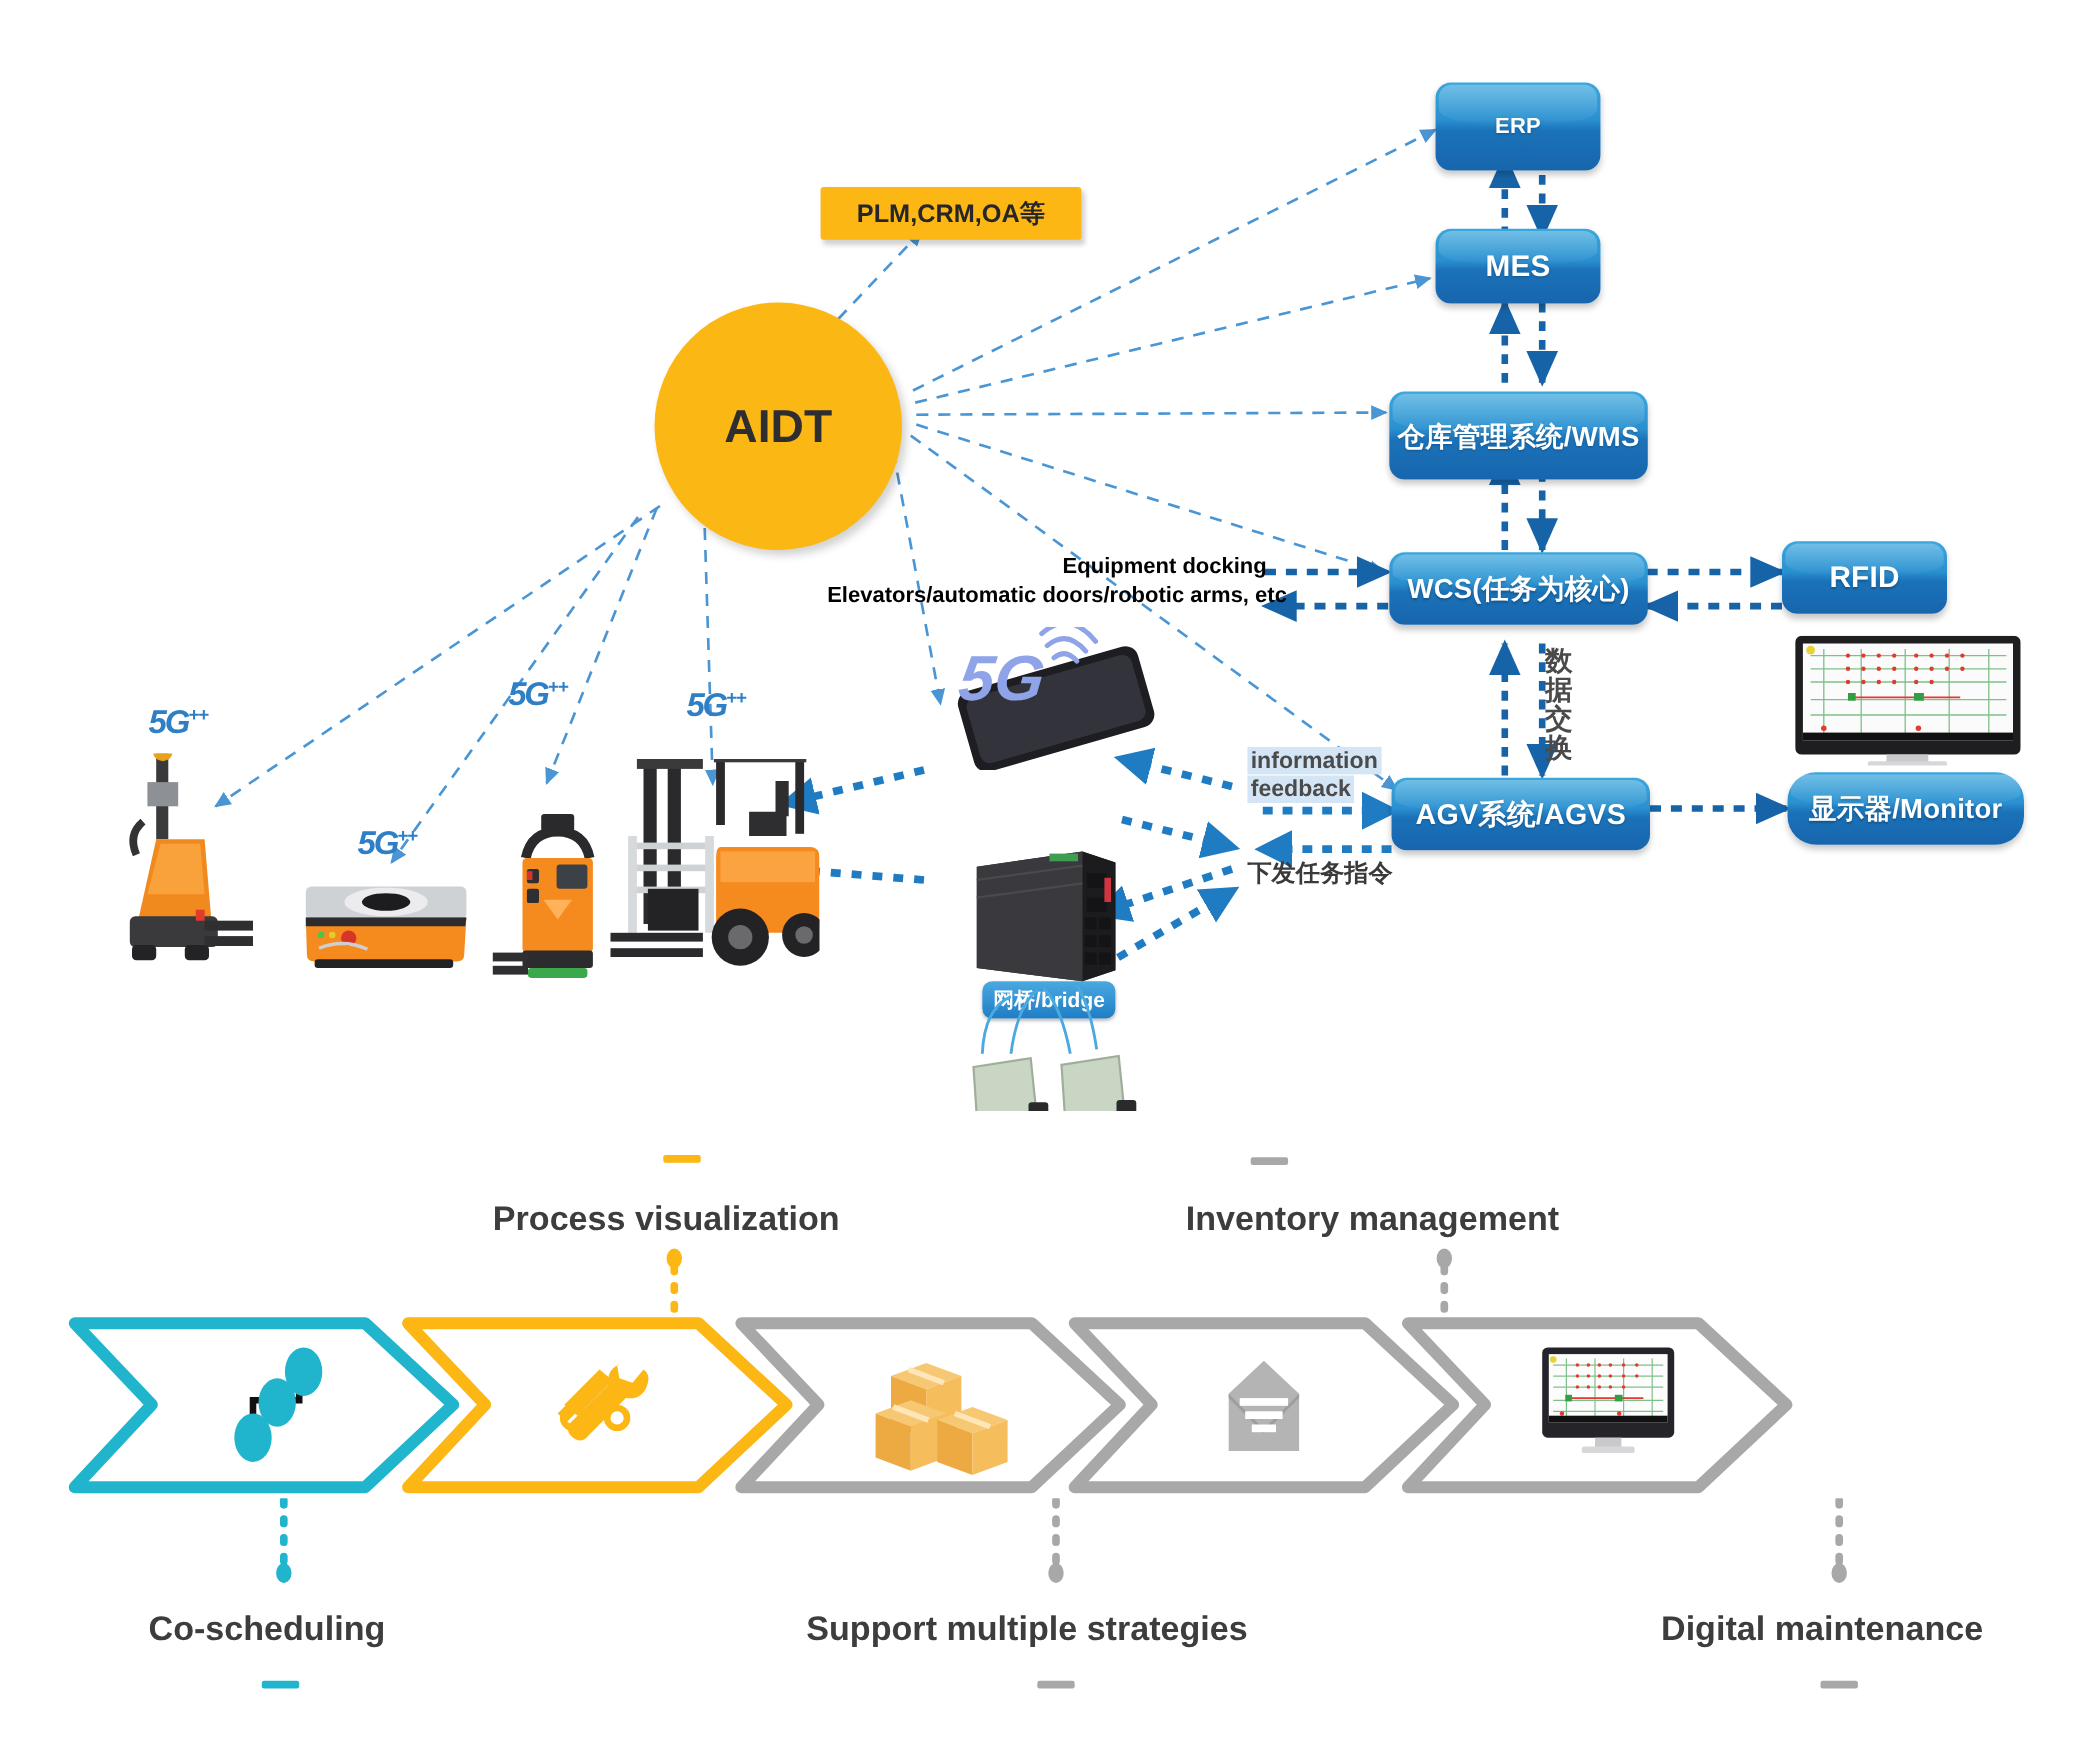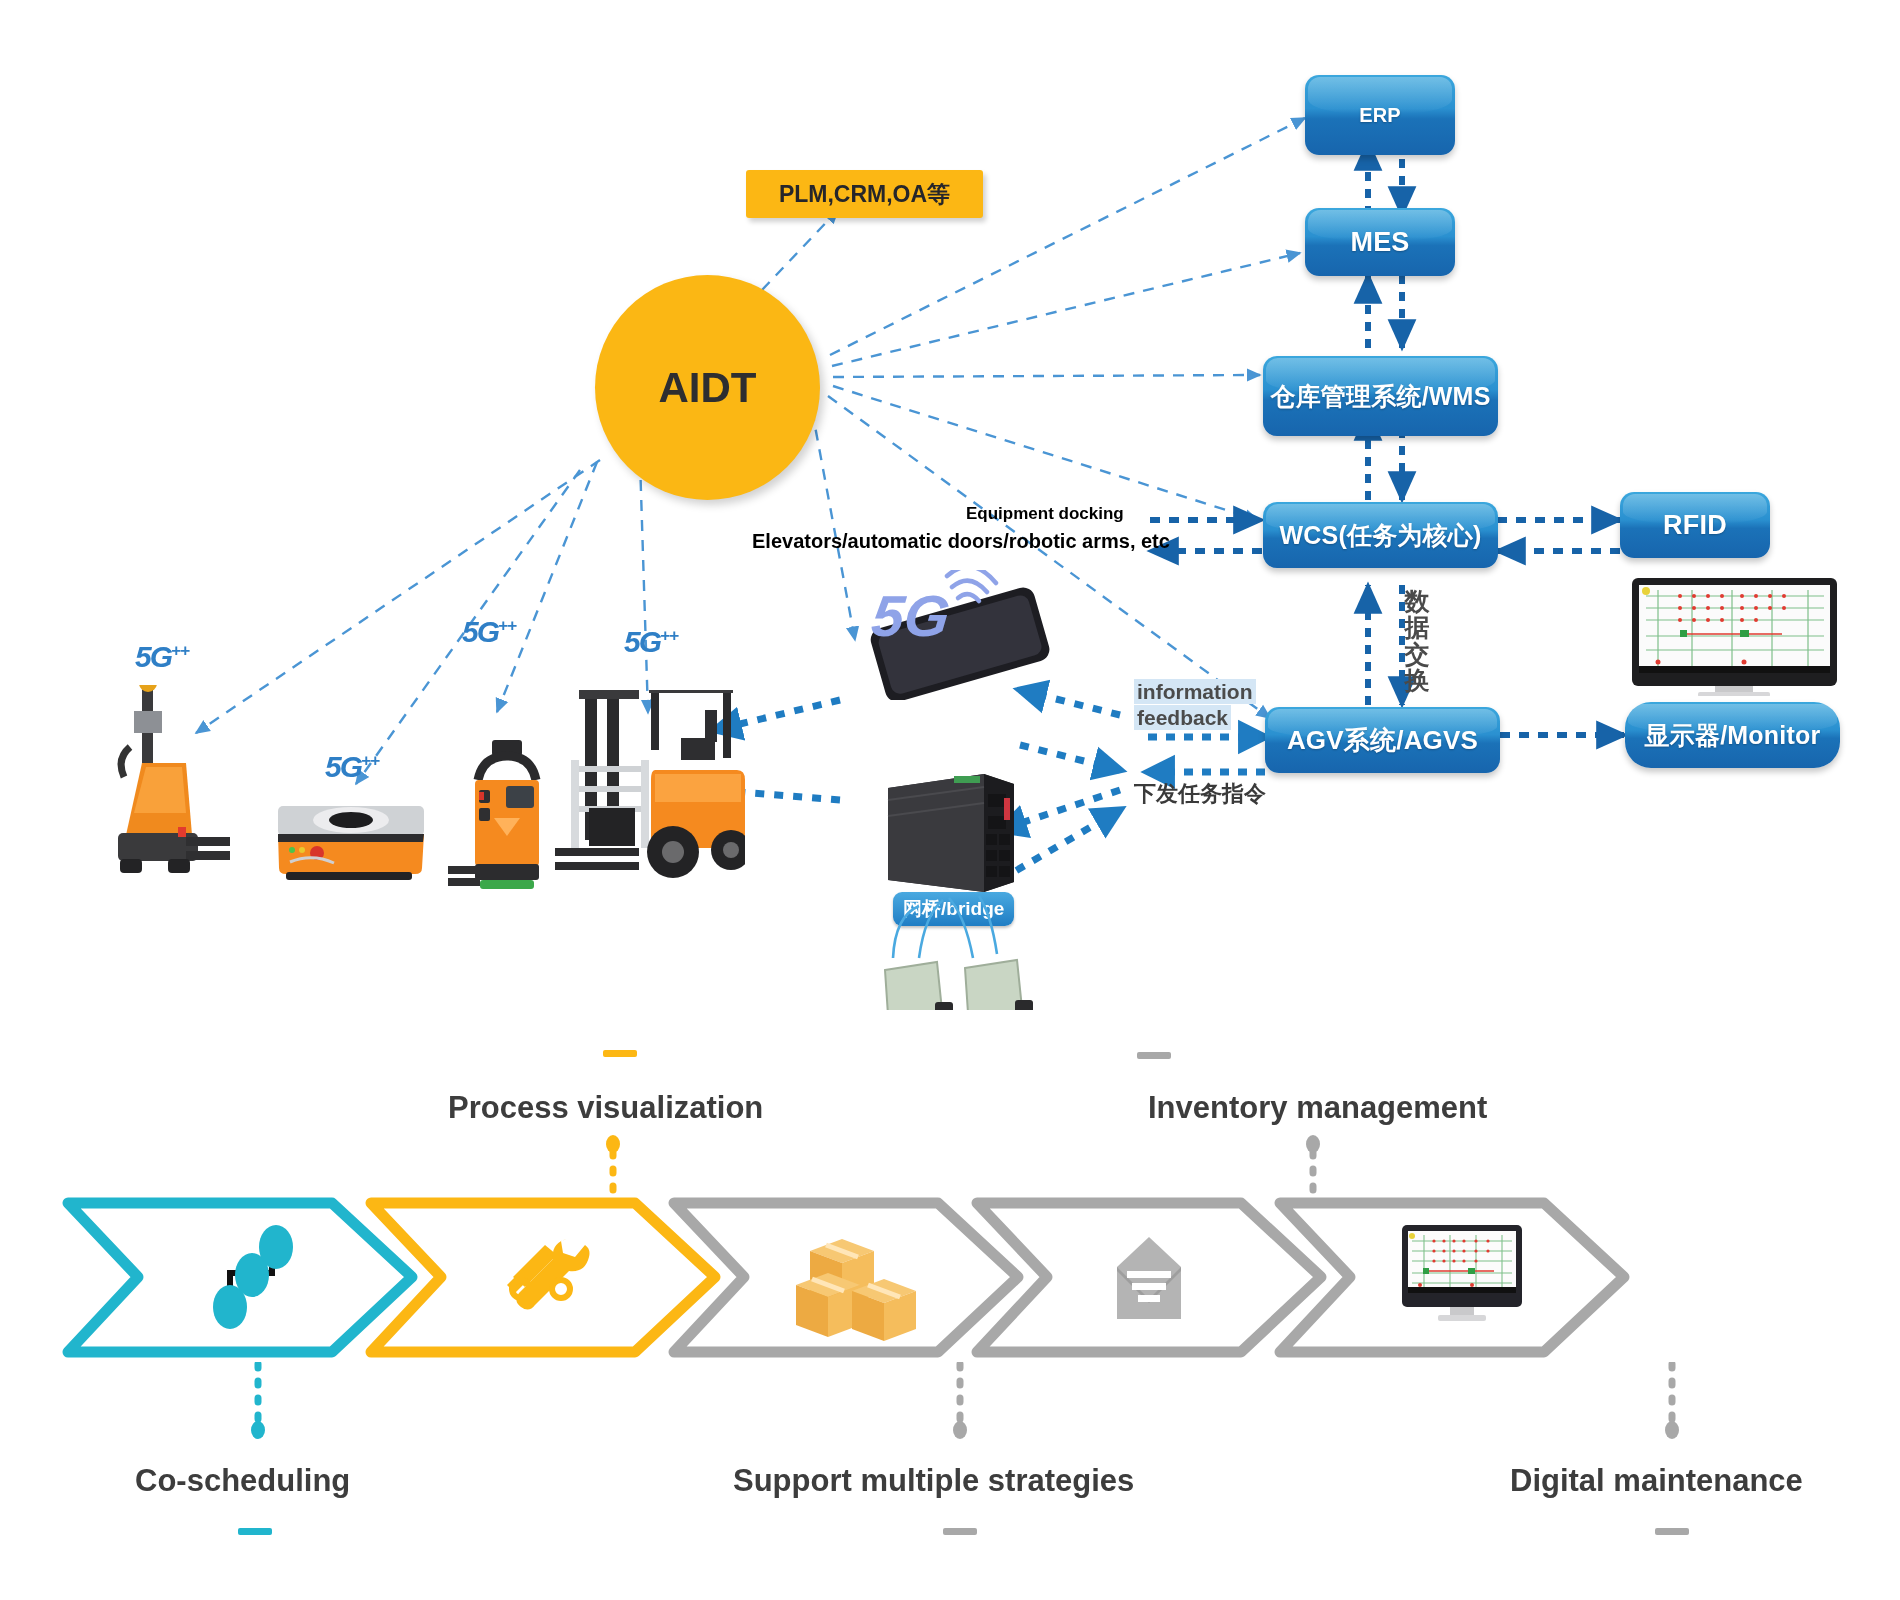--- a/index.html
+++ b/index.html
@@ -176,21 +176,21 @@
 </div>
 
 <div class="bluebox" style="left:1620px;top:492px;width:150px;height:66px;font-size:27px;">
   <span>RFID</span>
 </div>
 
 <div class="bluebox" style="left:1625px;top:702px;width:215px;height:66px;font-size:25px;border-radius:26px;">
   <span>显示器/Monitor</span>
 </div>
 
-<div class="lbl" style="left:966px;top:504px;font-size:17px;">Equipment docking</div>
+<div class="lbl" style="left:966px;top:504px;font-size:20px;">Equipment docking</div>
 <div class="lbl" style="left:752px;top:530px;font-size:20px;">Elevators/automatic doors/robotic arms, etc</div>
 
 <div class="vert-cn" style="left:1404px;top:588px;">数据交换</div>
 
 <div class="lbl-gray" style="left:1134px;top:680px;font-size:21px;">
   <span class="feedback-hl">information</span>
 </div>
 <div class="lbl-gray" style="left:1134px;top:706px;font-size:21px;">
   <span class="feedback-hl">feedback</span>
 </div>
@@ -379,21 +379,21 @@
   <circle cx="14" cy="13" r="4" fill="#e8d23a"></circle>
   <rect x="7" y="88" width="191" height="7" fill="#111"></rect>
   <rect x="83" y="108" width="38" height="8" fill="#c9c9cb"></rect>
   <rect x="66" y="114" width="72" height="5" rx="2" fill="#d7d7d9"></rect>
 </svg>
 
 <div class="band-title" style="left:448px;top:1090px;">Process visualization</div>
 <div class="tick" style="left:1137px;top:1052px;background:#a8a8a8;"></div>
 <div class="tick" style="left:603px;top:1050px;background:#fcb714;"></div>
 
-<div class="band-title" style="left:1148px;top:1090px;">Inventory management</div>
+<div class="band-title" style="left:1078px;top:1090px;">Inventory management</div>
 
 <svg class="abs" style="left:0;top:1130px;width:1900px;height:80px;pointer-events:none;">
   <g stroke="#fcb714" stroke-width="7" stroke-dasharray="4,13" stroke-linecap="round" fill="none">
     <path d="M613,22 L613,70"></path>
   </g>
   <ellipse cx="613" cy="14" rx="7" ry="9" fill="#fcb714"></ellipse>
   <g stroke="#a8a8a8" stroke-width="7" stroke-dasharray="4,13" stroke-linecap="round" fill="none">
     <path d="M1313,22 L1313,70"></path>
   </g>
   <ellipse cx="1313" cy="14" rx="7" ry="9" fill="#a8a8a8"></ellipse>

